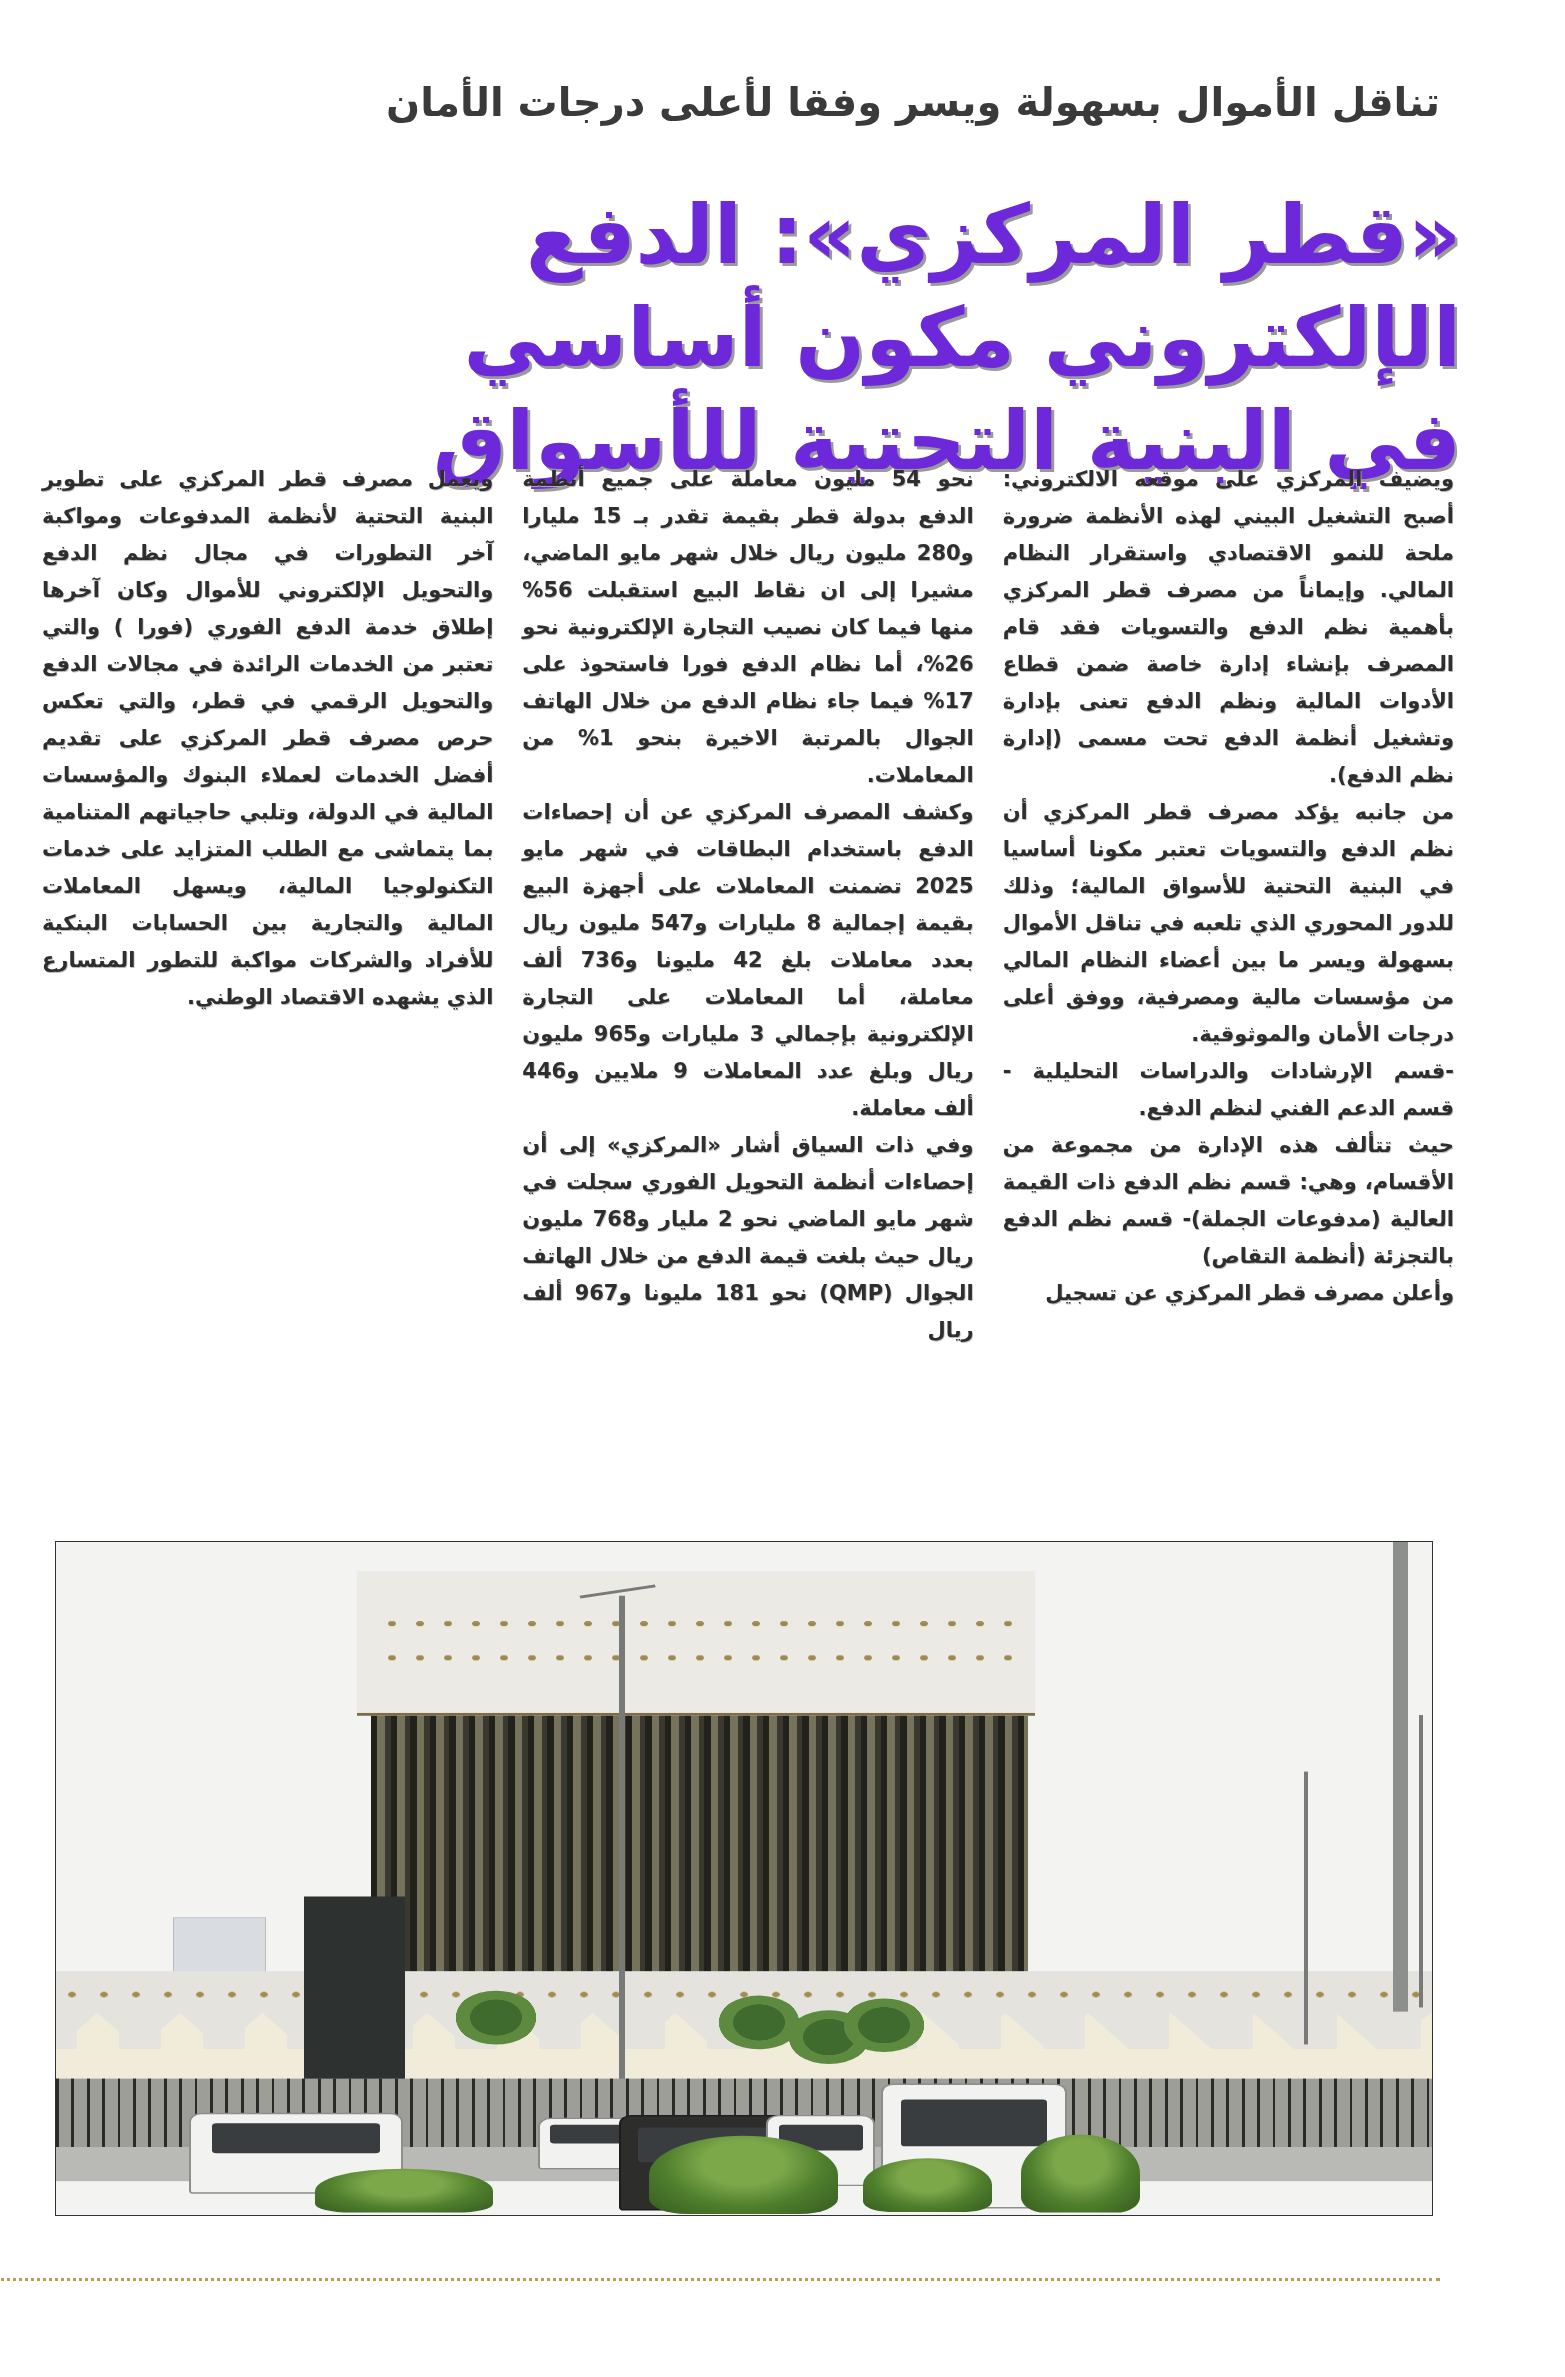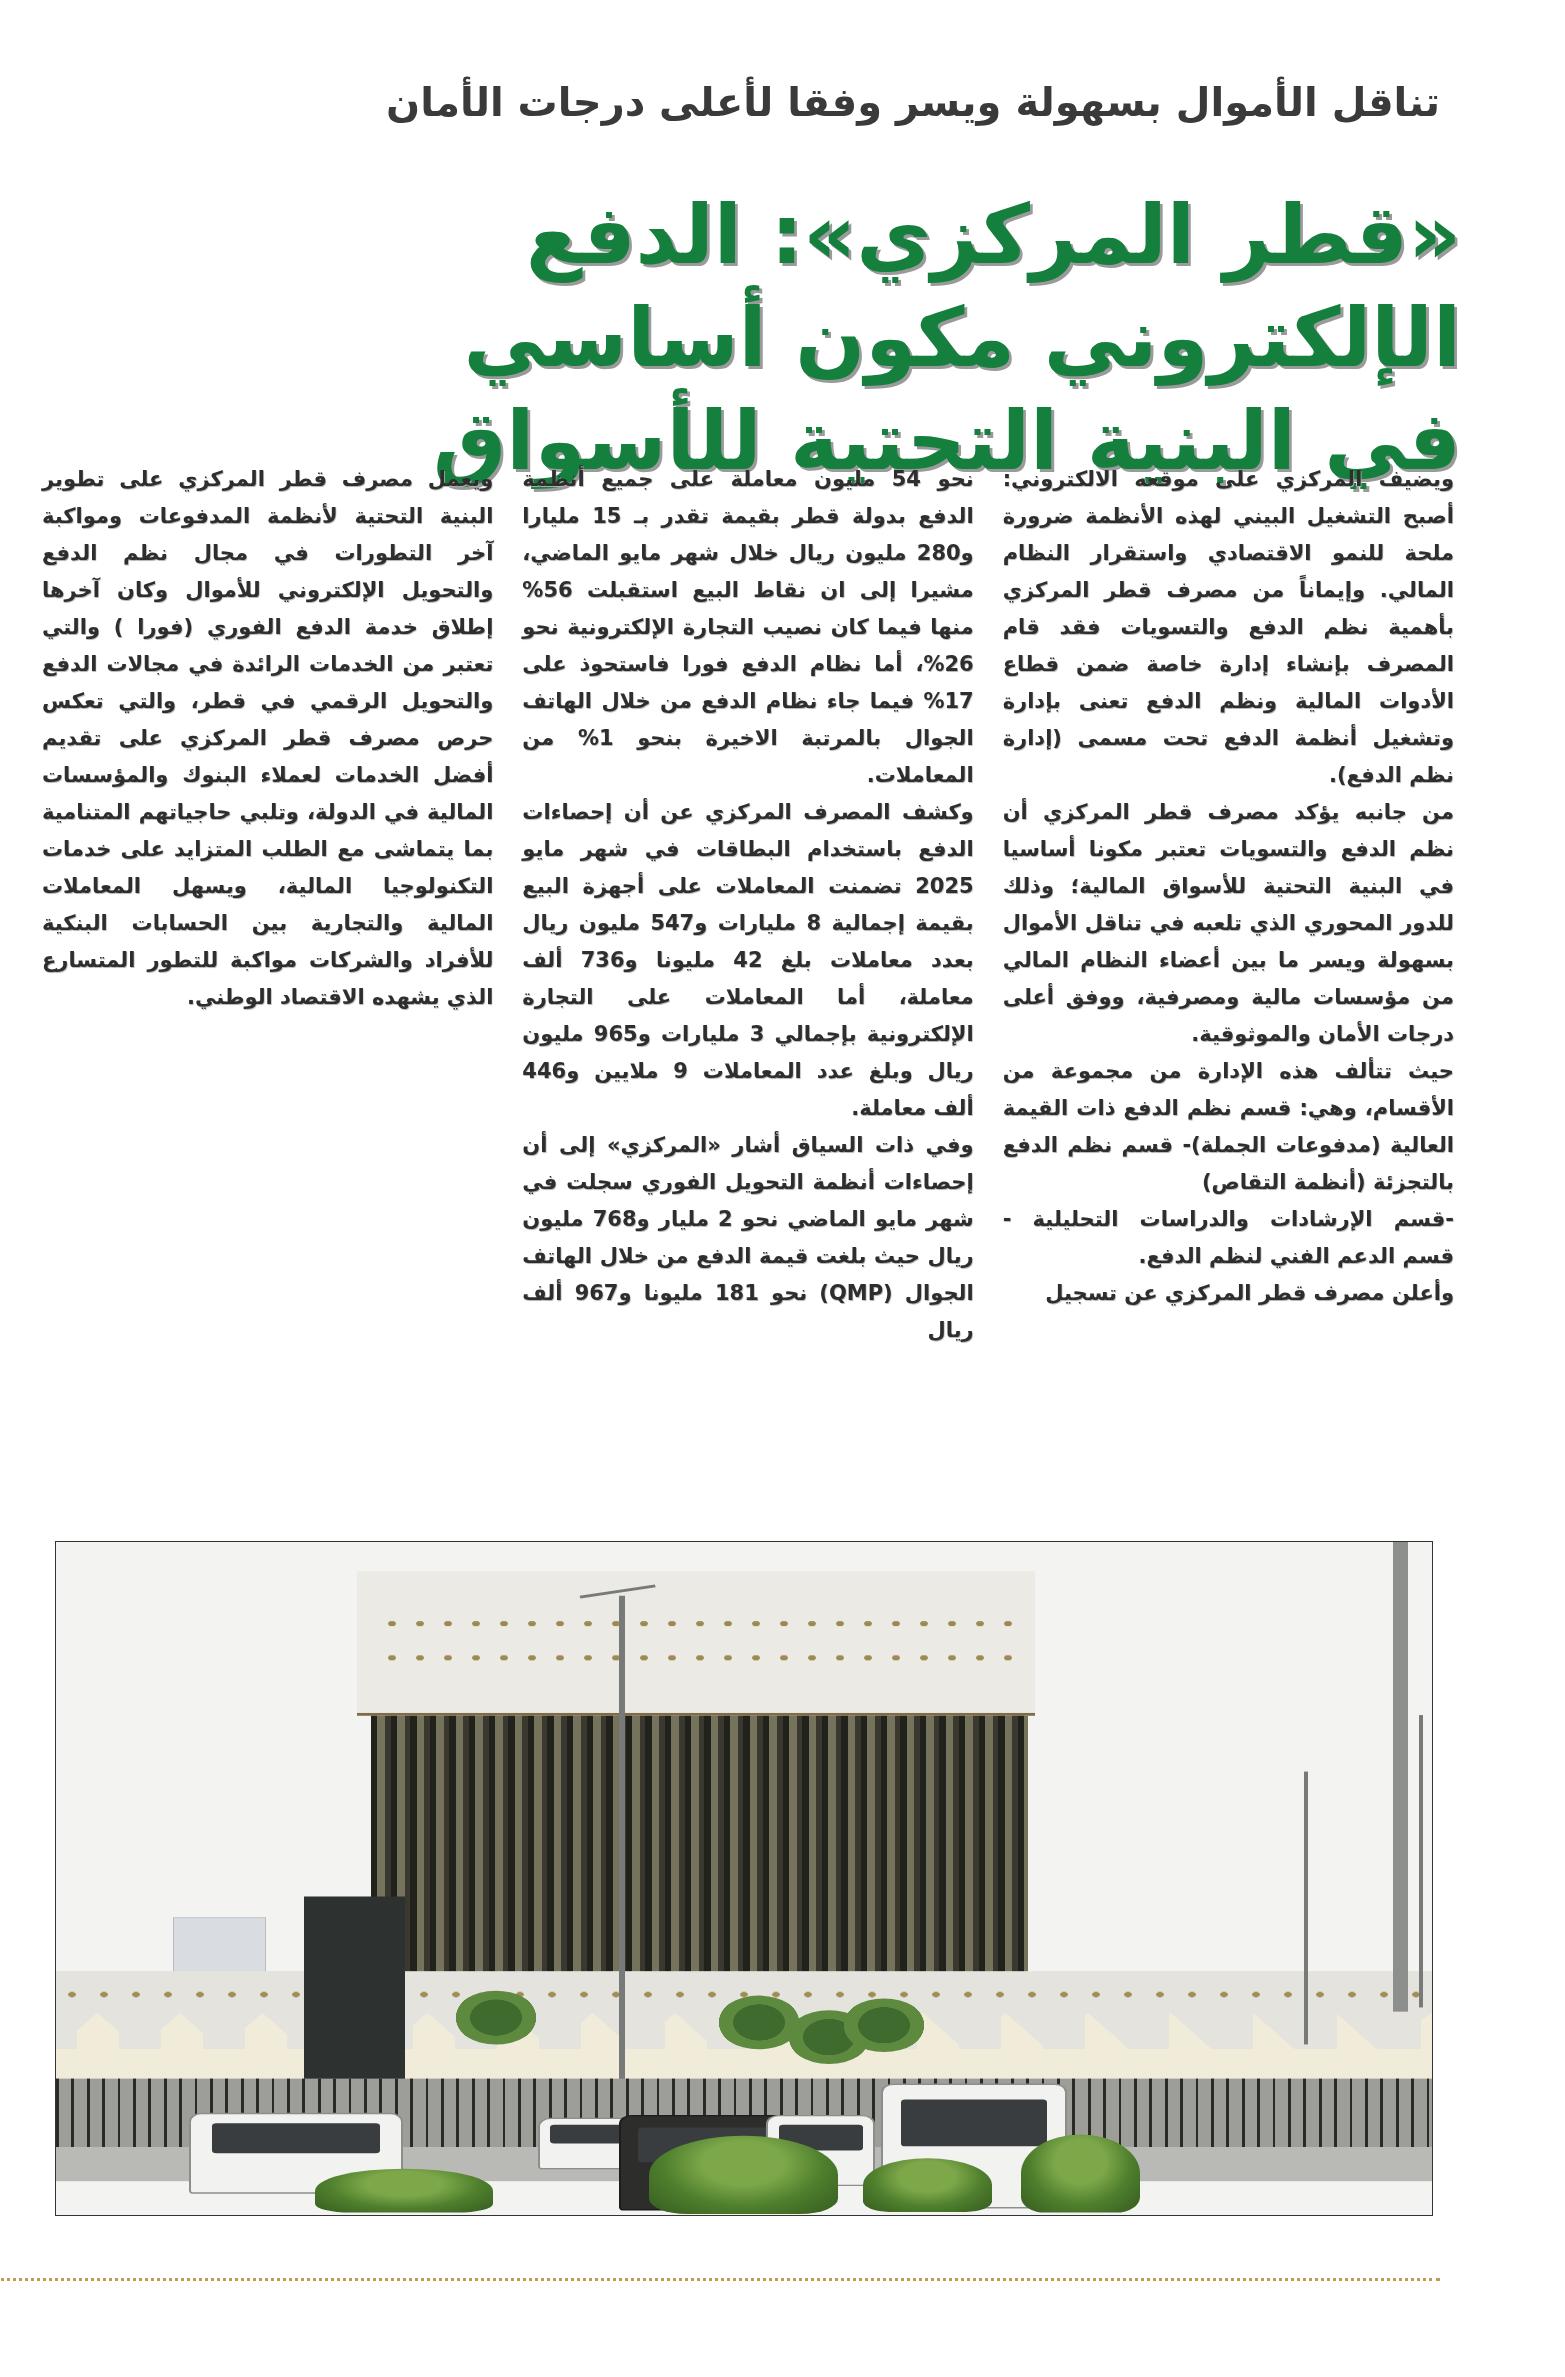--- a/index.html
+++ b/index.html
@@ -28,21 +28,21 @@
     letter-spacing: -0.7px;
   }
   .headline {
     position: absolute;
     top: 183px;
     right: 105px;
     width: 1370px;
     text-align: right;
     font-size: 82px;
     font-weight: bold;
-    color: #15803d;
+    color: #6d28d9;
     line-height: 103px;
     letter-spacing: -1.4px;
     text-shadow: 2.8px 2.8px 0 #9a9a9a;
   }
   .headline span { display: block; }
   .columns {
     position: absolute;
     top: 461px;
     left: 42px;
     width: 1412px;
@@ -146,22 +146,22 @@
 
 <h1 class="headline" style="margin:0;">
   <span>«قطر المركزي»: الدفع الإلكتروني مكون أساسي</span>
   <span>في البنية التحتية للأسواق</span>
 </h1>
 
 <div class="columns">
   <div class="col">
     <p>ويضيف المركزي على موقعه الالكتروني: أصبح التشغيل البيني لهذه الأنظمة ضرورة ملحة للنمو الاقتصادي واستقرار النظام المالي. وإيماناً من مصرف قطر المركزي بأهمية نظم الدفع والتسويات فقد قام المصرف بإنشاء إدارة خاصة ضمن قطاع الأدوات المالية ونظم الدفع تعنى بإدارة وتشغيل أنظمة الدفع تحت مسمى (إدارة نظم الدفع).</p>
     <p>من جانبه يؤكد مصرف قطر المركزي أن نظم الدفع والتسويات تعتبر مكونا أساسيا في البنية التحتية للأسواق المالية؛ وذلك للدور المحوري الذي تلعبه في تناقل الأموال بسهولة ويسر ما بين أعضاء النظام المالي من مؤسسات مالية ومصرفية، ووفق أعلى درجات الأمان والموثوقية.</p>
+    <p>-قسم الإرشادات والدراسات التحليلية - قسم الدعم الفني لنظم الدفع.</p>
     <p>حيث تتألف هذه الإدارة من مجموعة من الأقسام، وهي: قسم نظم الدفع ذات القيمة العالية (مدفوعات الجملة)- قسم نظم الدفع بالتجزئة (أنظمة التقاص)</p>
-    <p>-قسم الإرشادات والدراسات التحليلية - قسم الدعم الفني لنظم الدفع.</p>
     <p>وأعلن مصرف قطر المركزي عن تسجيل</p>
   </div>
   <div class="col">
     <p>نحو 54 مليون معاملة على جميع أنظمة الدفع بدولة قطر بقيمة تقدر بـ 15 مليارا و280 مليون ريال خلال شهر مايو الماضي، مشيرا إلى ان نقاط البيع استقبلت 56% منها فيما كان نصيب التجارة الإلكترونية نحو 26%، أما نظام الدفع فورا فاستحوذ على 17% فيما جاء نظام الدفع من خلال الهاتف الجوال بالمرتبة الاخيرة بنحو 1% من المعاملات.</p>
     <p>وكشف المصرف المركزي عن أن إحصاءات الدفع باستخدام البطاقات في شهر مايو 2025 تضمنت المعاملات على أجهزة البيع بقيمة إجمالية 8 مليارات و547 مليون ريال بعدد معاملات بلغ 42 مليونا و736 ألف معاملة، أما المعاملات على التجارة الإلكترونية بإجمالي 3 مليارات و965 مليون ريال وبلغ عدد المعاملات 9 ملايين و446 ألف معاملة.</p>
     <p>وفي ذات السياق أشار «المركزي» إلى أن إحصاءات أنظمة التحويل الفوري سجلت في شهر مايو الماضي نحو 2 مليار و768 مليون ريال حيث بلغت قيمة الدفع من خلال الهاتف الجوال (QMP) نحو 181 مليونا و967 ألف ريال</p>
   </div>
   <div class="col">
     <p>ويعمل مصرف قطر المركزي على تطوير البنية التحتية لأنظمة المدفوعات ومواكبة آخر التطورات في مجال نظم الدفع والتحويل الإلكتروني للأموال وكان آخرها إطلاق خدمة الدفع الفوري (فورا ) والتي تعتبر من الخدمات الرائدة في مجالات الدفع والتحويل الرقمي في قطر، والتي تعكس حرص مصرف قطر المركزي على تقديم أفضل الخدمات لعملاء البنوك والمؤسسات المالية في الدولة، وتلبي حاجياتهم المتنامية بما يتماشى مع الطلب المتزايد على خدمات التكنولوجيا المالية، ويسهل المعاملات المالية والتجارية بين الحسابات البنكية للأفراد والشركات مواكبة للتطور المتسارع الذي يشهده الاقتصاد الوطني.</p>
   </div>

